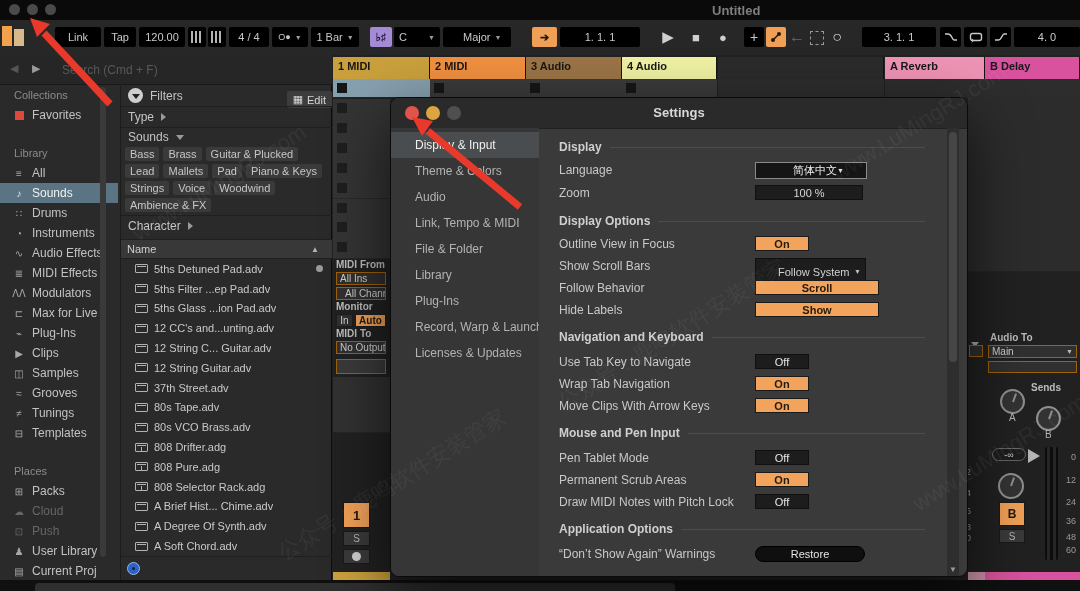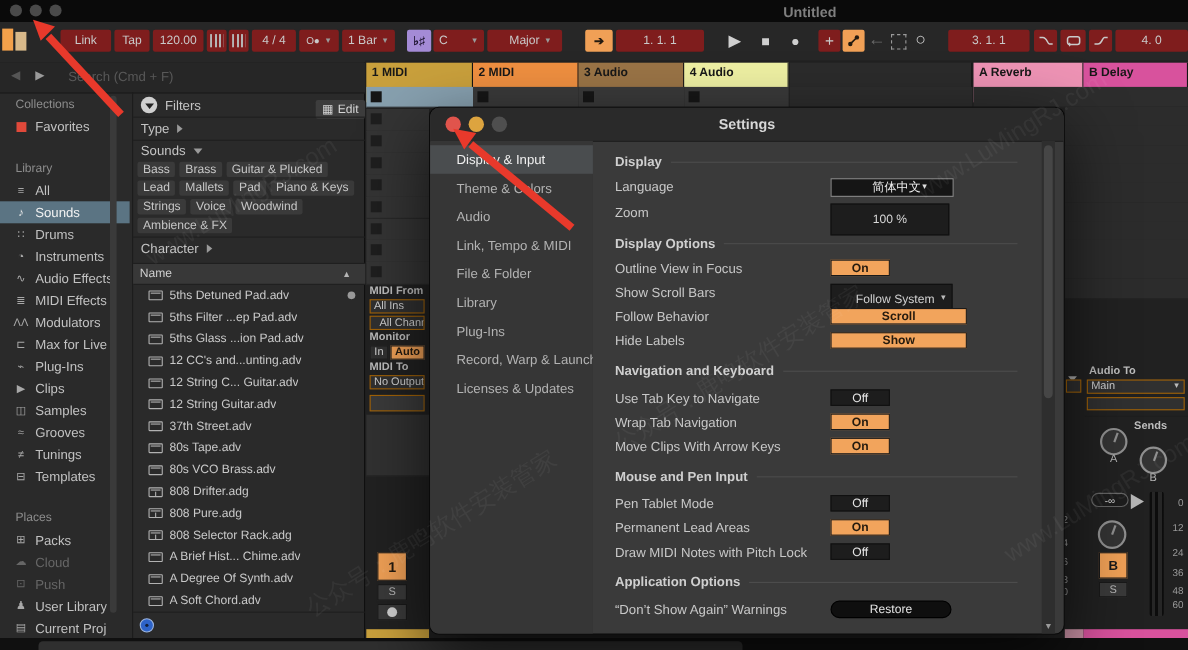--- a/index.html
+++ b/index.html
@@ -5,21 +5,21 @@
   html,body{margin:0;padding:0;background:#000;}
   #app{position:relative;width:1080px;height:591px;background:#1f1f1f;overflow:hidden;
        font-family:"Liberation Sans",sans-serif;color:#c8c8c8;-webkit-font-smoothing:antialiased;}
   .abs{position:absolute;}
   
   .menubar{position:absolute;left:0;top:0;width:1080px;height:20px;background:#0a0a0a;}
   .tl{position:absolute;top:4px;width:11px;height:11px;border-radius:50%;background:#4a4a4a;}
   .win-title{position:absolute;top:3px;font-size:13px;font-weight:bold;color:#7f7f7f;}
   
   .toolbar{position:absolute;left:0;top:20px;width:1080px;height:37px;background:#272727;border-bottom:1px solid #141414;}
-  .tb-box{position:absolute;top:7px;height:20px;background:#7f1d1d;border-radius:2px;color:#c9c9c9;
+  .tb-box{position:absolute;top:7px;height:20px;background:#000000;border-radius:2px;color:#c9c9c9;
           font-size:11px;display:flex;align-items:center;justify-content:center;box-sizing:border-box;}
   .tb-glyph{position:absolute;top:7px;height:20px;display:flex;align-items:center;justify-content:center;color:#cfcfcf;}
   .caret{font-size:7px;color:#9a9a9a;margin-left:4px;}
   .bars{width:12px;height:12px;background:repeating-linear-gradient(90deg,#b5b5b5 0 2px,transparent 2px 4px);}
   .orange{background:#f0a056 !important;color:#221a10 !important;font-weight:bold;}
   .purple{background:#a48bd6 !important;color:#1d1430 !important;font-weight:bold;}
   
   .browser-bg{position:absolute;left:0;top:57px;width:332px;height:523px;background:#2a2a2a;border-right:1px solid #0e0e0e;box-sizing:border-box;}
   .bnav{position:absolute;left:0;top:57px;width:332px;height:27px;background:#262626;border-bottom:1px solid #191919;}
   .bnav .arr{position:absolute;top:5px;font-size:11px;}
@@ -98,21 +98,21 @@
             box-sizing:border-box;font-size:12px;color:#b3b3b3;white-space:nowrap;overflow:hidden;}
   .nav-item.sel{background:#4a4d4f;color:#efefef;}
   .dlg-content{position:absolute;left:148px;top:30px;width:420px;height:450px;}
   .sec-hdr{position:absolute;left:20px;right:34px;height:13px;display:flex;align-items:center;gap:8px;
            font-size:12px;font-weight:bold;color:#cfcfcf;white-space:nowrap;}
   .sec-hdr .line{flex:1;border-top:1px solid #4c4c4c;margin-top:1px;}
   .set-label{position:absolute;left:20px;height:16px;line-height:16px;font-size:12px;color:#c8c8c8;white-space:nowrap;}
   .ctl{position:absolute;left:216px;box-sizing:border-box;font-size:11px;display:flex;align-items:center;}
   .ctl-select{width:112px;height:17px;background:#151515;border:1px solid #8a8a8a;color:#f0f0f0;padding-left:19px;justify-content:center;}
   .ctl-select .cbtn{font-size:7px;color:#ddd;padding-right:4px;}
-  .ctl-value{width:108px;height:29px;background:#1d1d1d;border:1px solid #101010;color:#d8d8d8;justify-content:center;}
+  .ctl-value{width:108px;height:15px;background:#1d1d1d;border:1px solid #101010;color:#d8d8d8;justify-content:center;}
   .ctl-selectflat{width:111px;height:27px;background:#1d1d1d;border:1px solid #101010;color:#d0d0d0;padding-left:22px;justify-content:space-between;}
   .ctl-toggle{height:15px;border:1px solid #101010;justify-content:center;}
   .ctl-toggle.small{width:54px;} .ctl-toggle.wide{width:124px;}
   .ctl-toggle.on{background:#f2a45c;color:#241a0e;font-weight:bold;border-color:#1a1a1a;}
   .ctl-toggle.off{background:#1d1d1d;color:#e6e6e6;}
   .ctl-pill{width:110px;height:16px;border-radius:8px;background:#0f0f0f;border:1px solid #000;color:#e4e4e4;justify-content:center;}
   .dlg-scroll{position:absolute;left:556px;top:30px;width:12px;height:450px;background:#2e2e2e;}
   .dlg-thumb{position:absolute;left:2px;top:4px;width:8px;height:230px;background:#464646;border-radius:4px;}
   .dlg-darr{position:absolute;left:2px;bottom:4px;font-size:8px;color:#9a9a9a;}
   
@@ -579,21 +579,21 @@
         <div class="set-label" style="top: 248px;">Wrap Tab Navigation</div>
         <div class="ctl ctl-toggle small on" style="top: 248px;">On</div>
         <div class="set-label" style="top: 270px;">Move Clips With Arrow Keys</div>
         <div class="ctl ctl-toggle small on" style="top: 270px;">On</div>
         <div class="sec-hdr" style="top: 298px;">
           <div>Mouse and Pen Input</div>
           <div class="line"></div>
         </div>
         <div class="set-label" style="top: 322px;">Pen Tablet Mode</div>
         <div class="ctl ctl-toggle small off" style="top: 322px;">Off</div>
-        <div class="set-label" style="top: 344px;">Permanent Lead Areas</div>
+        <div class="set-label" style="top: 344px;">Permanent Scrub Areas</div>
         <div class="ctl ctl-toggle small on" style="top: 344px;">On</div>
         <div class="set-label" style="top: 366px;">Draw MIDI Notes with Pitch Lock</div>
         <div class="ctl ctl-toggle small off" style="top: 366px;">Off</div>
         <div class="sec-hdr" style="top: 394px;">
           <div>Application Options</div>
           <div class="line"></div>
         </div>
         <div class="set-label" style="top: 418px;">“Don’t Show Again” Warnings</div>
         <div class="ctl ctl-pill" style="top: 418px;">Restore</div>
       </div>

